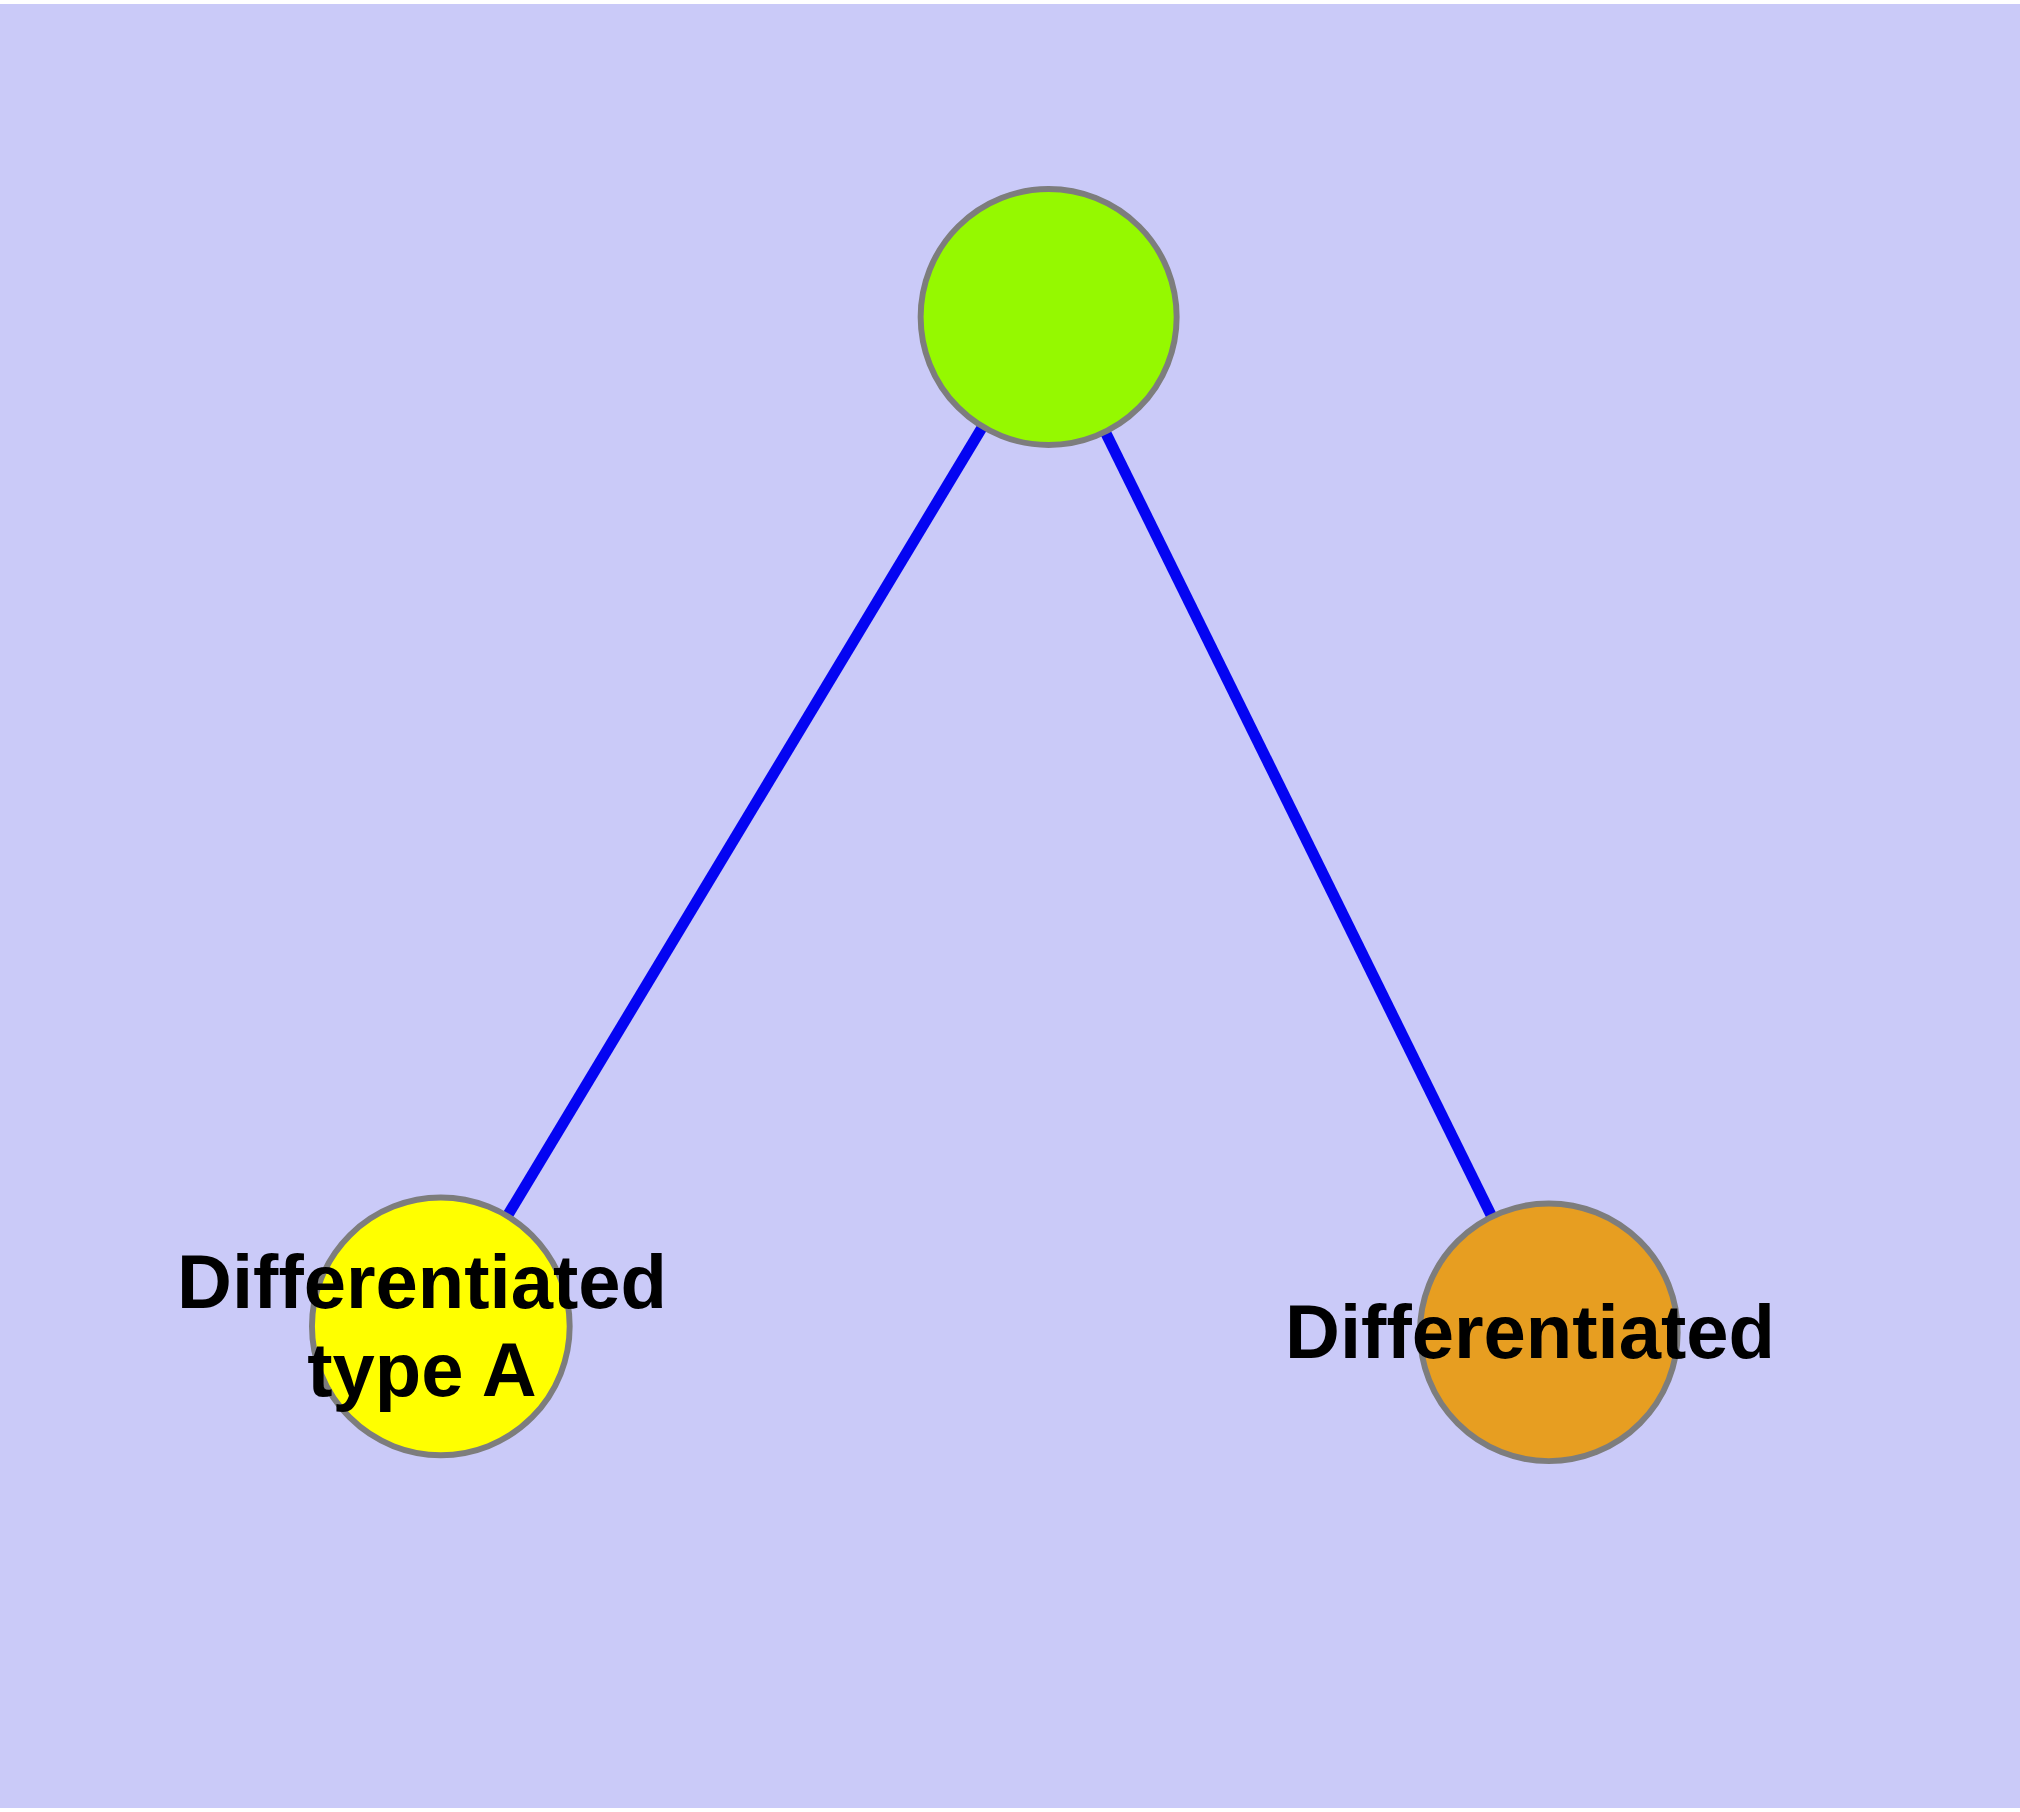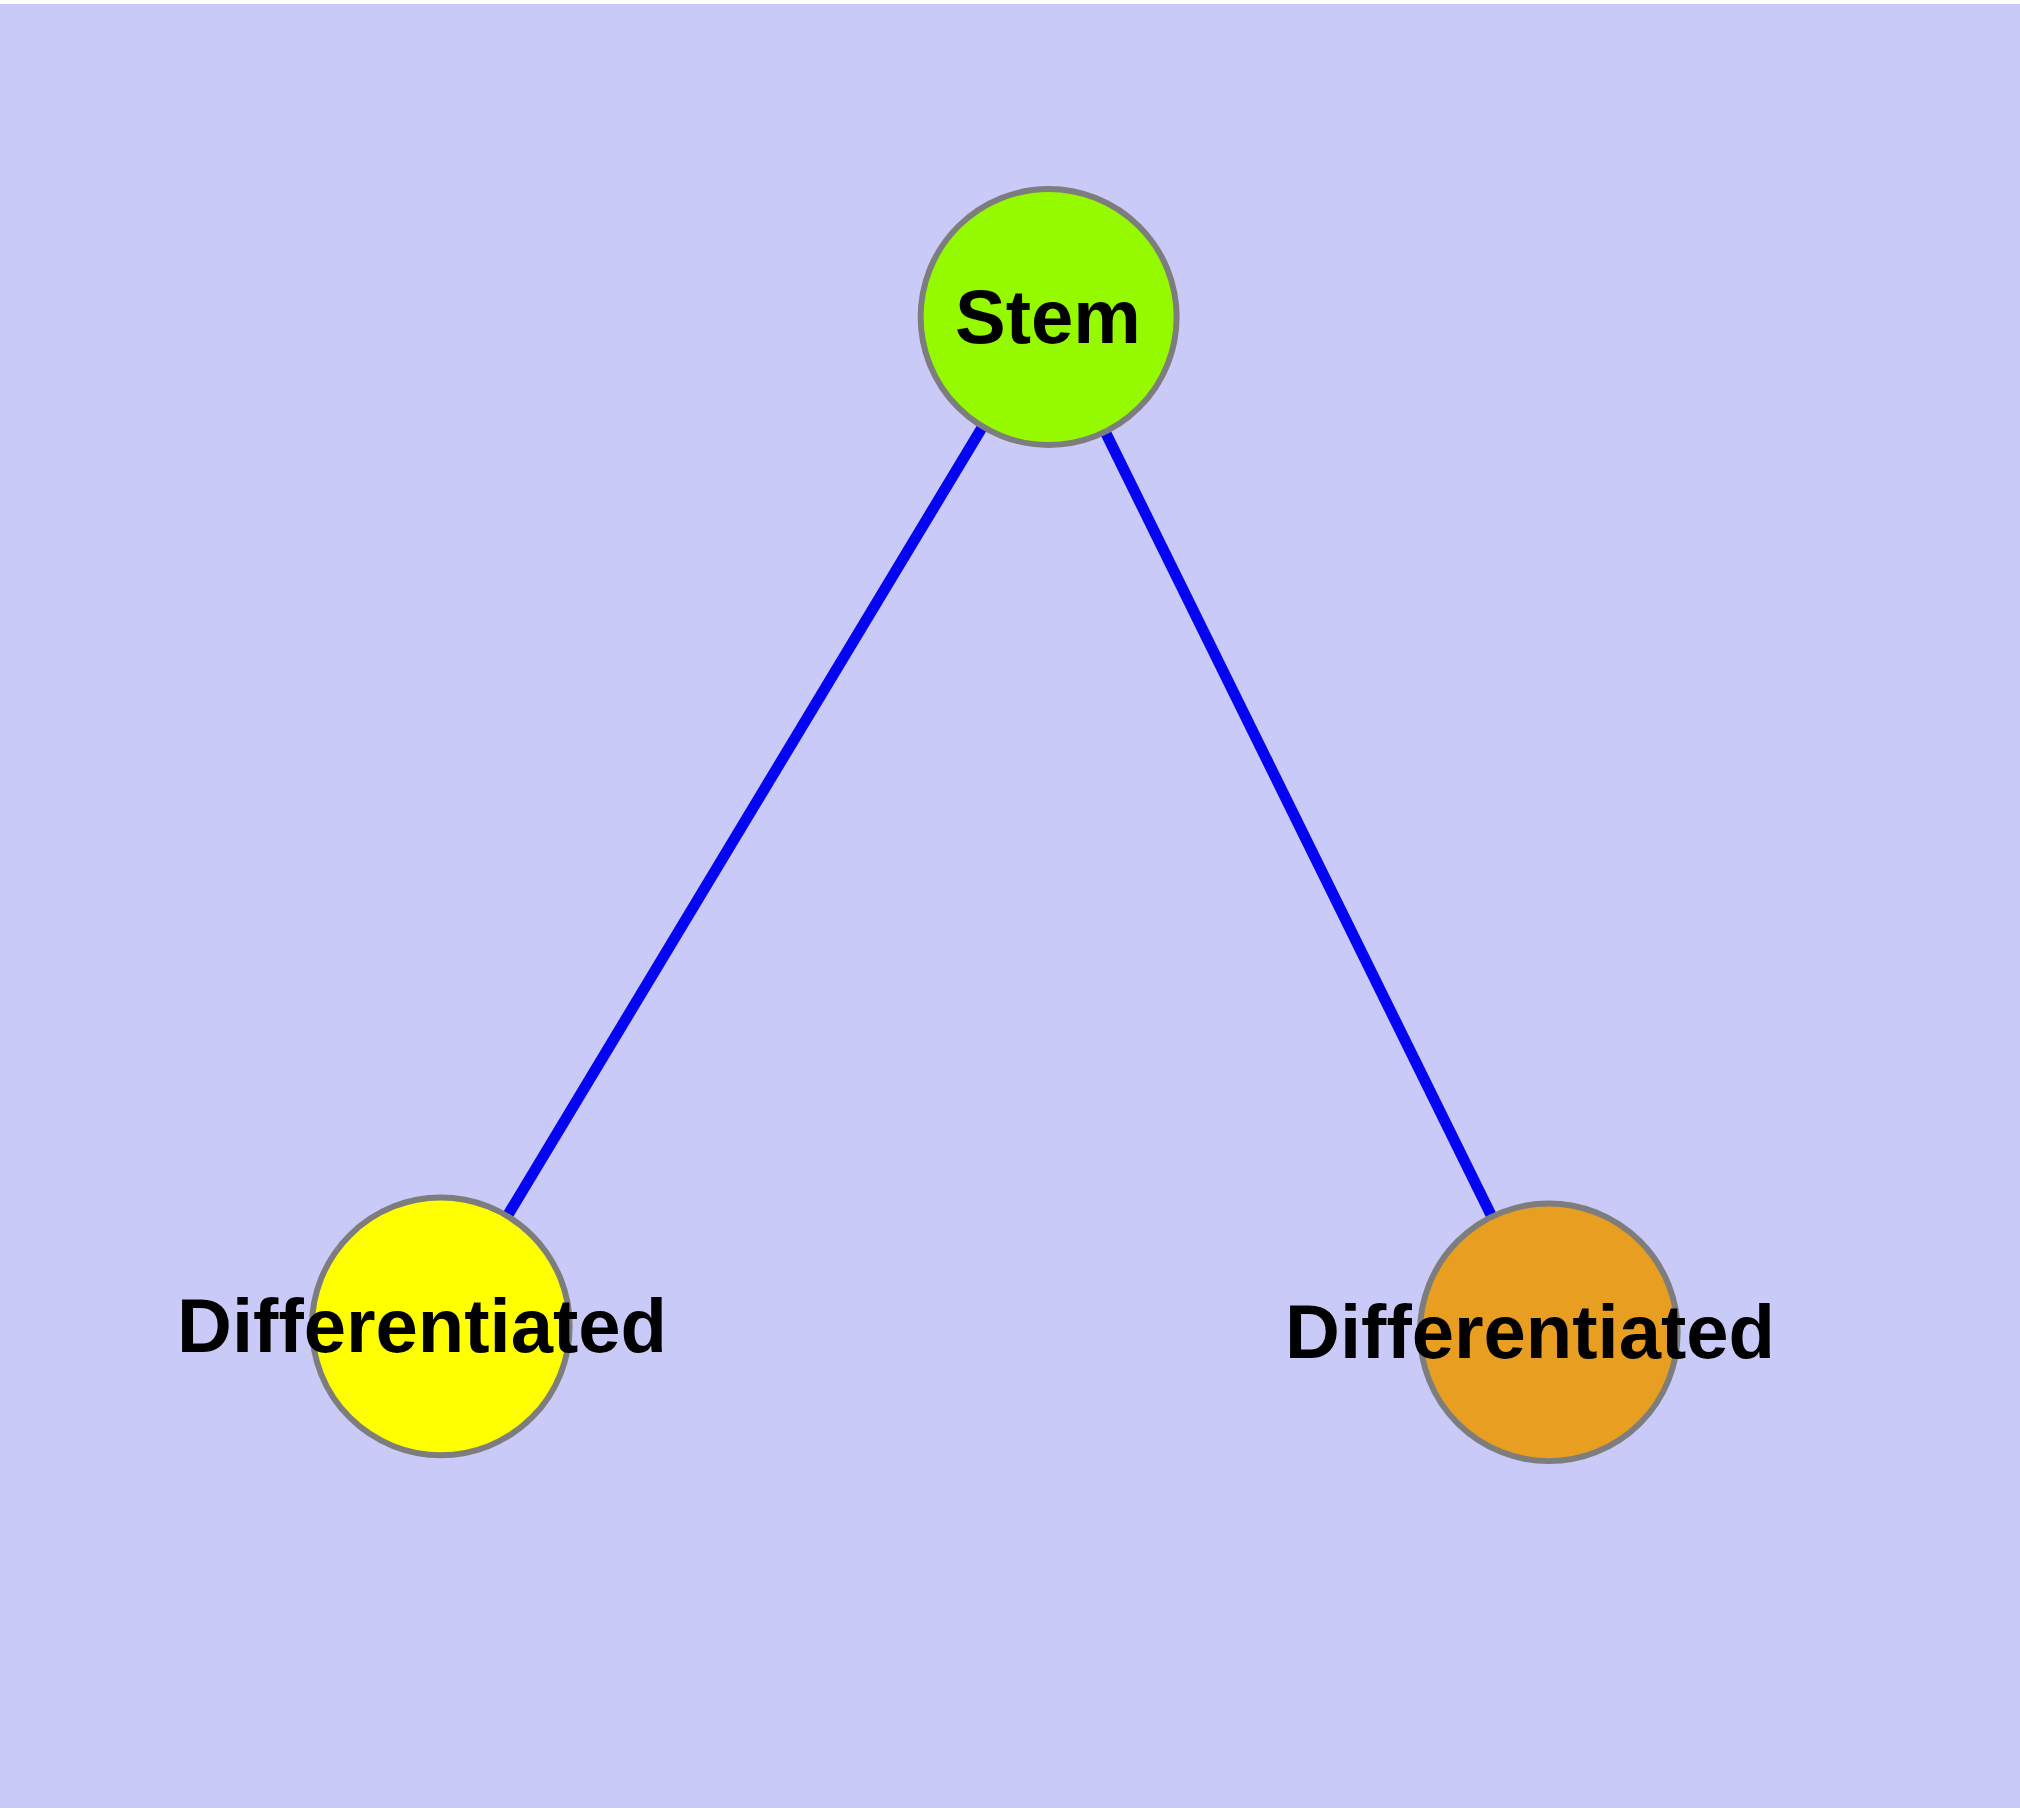--- a/index.html
+++ b/index.html
@@ -55,26 +55,24 @@
   <div class="margin-strip top" style="background: rgb(255, 255, 255);"></div>
 
   <svg class="graph-svg" viewBox="0 0 2384 2138" preserveAspectRatio="none">
     <line class="edge" x1="1237" y1="374" x2="520" y2="1565" stroke="#0404f2" stroke-width="13"></line>
     <line class="edge" x1="1237" y1="374" x2="1827" y2="1572" stroke="#0404f2" stroke-width="13"></line>
     <circle class="node" cx="1237" cy="374" r="151" fill="#95f900" stroke="#7d7d7d" stroke-width="7"></circle>
     <circle class="node" cx="520" cy="1565" r="152" fill="#ffff00" stroke="#7d7d7d" stroke-width="7"></circle>
     <circle class="node" cx="1827" cy="1572" r="152" fill="#e79e21" stroke="#7d7d7d" stroke-width="7"></circle>
   </svg>
 
-  <div class="node-label" style="left: 1048px; top: 317px; color: rgb(0, 0, 0);">
-    <span class="label-line">Stem</span>
-  </div>
 
   <div class="node-label" style="left: 422px; top: 1326px; color: rgb(0, 0, 0);">
     <span class="label-line">Differentiated</span>
+    <span class="label-line">type A</span>
   </div>
 
   <div class="node-label" style="left: 1530px; top: 1332px; color: rgb(0, 0, 0);">
     <span class="label-line">Differentiated</span>
   </div>
 
   <div class="margin-strip bottom" style="background: rgb(255, 255, 255);"></div>
 
 </div>
 

